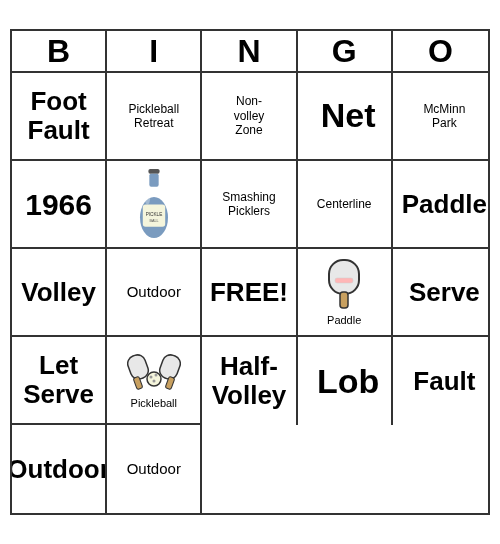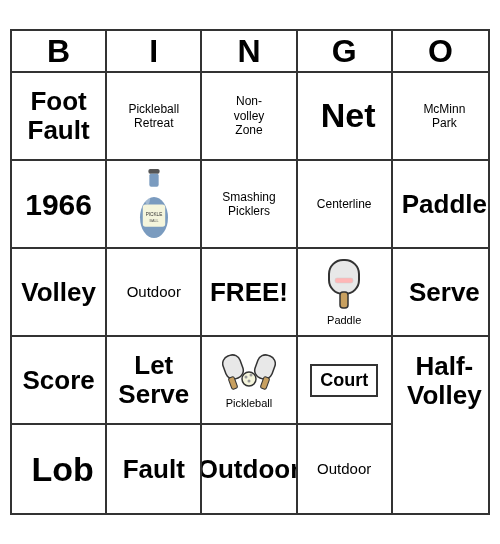--- a/index.html
+++ b/index.html
@@ -195,23 +195,20 @@
           <rect x="13" y="20" width="18" height="5" rx="2" fill="#ffb6b6" stroke="#ccc" stroke-width="0.5"></rect>
         </svg>
         <span class="paddle-label">Paddle</span>
       </div>
     </div>
     <div class="bingo-cell">
       <span class="cell-text-large">Serve</span>
     </div>
 
     <div class="bingo-cell">
-      <span class="cell-text-large">Score</span>
-    </div>
-    <div class="bingo-cell">
       <span class="cell-text-large">Let<br>Serve</span>
     </div>
     <div class="bingo-cell">
       <div class="pickleball-container">
         <svg width="54" height="44" viewBox="0 0 54 44">
 
           <rect x="2" y="4" width="18" height="24" rx="8" fill="#e8e8e8" stroke="#333" stroke-width="1.5" transform="rotate(-20, 11, 16)"></rect>
           <rect x="8" y="26" width="6" height="12" rx="2" fill="#c8a060" stroke="#333" stroke-width="1" transform="rotate(-20, 11, 32)"></rect>
 
           <rect x="34" y="4" width="18" height="24" rx="8" fill="#e8e8e8" stroke="#333" stroke-width="1.5" transform="rotate(20, 43, 16)"></rect>
@@ -219,25 +216,20 @@
 
           <circle cx="27" cy="28" r="7" fill="#f5f5dc" stroke="#333" stroke-width="1.5"></circle>
           <circle cx="24" cy="26" r="1.5" fill="#999"></circle>
           <circle cx="29" cy="24" r="1.5" fill="#999"></circle>
           <circle cx="27" cy="30" r="1.5" fill="#999"></circle>
         </svg>
         <span class="pickleball-label">Pickleball</span>
       </div>
     </div>
     <div class="bingo-cell">
-      <div class="court-box">
-        <span style="font-size:18px;font-weight:bold;">Court</span>
-      </div>
-    </div>
-    <div class="bingo-cell">
       <span class="cell-text-large">Half-<br>Volley</span>
     </div>
 
     <div class="bingo-cell">
       <span style="font-size:34px;font-weight:bold;margin-left:8px;">Lob</span>
     </div>
     <div class="bingo-cell">
       <span class="cell-text-large">Fault</span>
     </div>
     <div class="bingo-cell">

